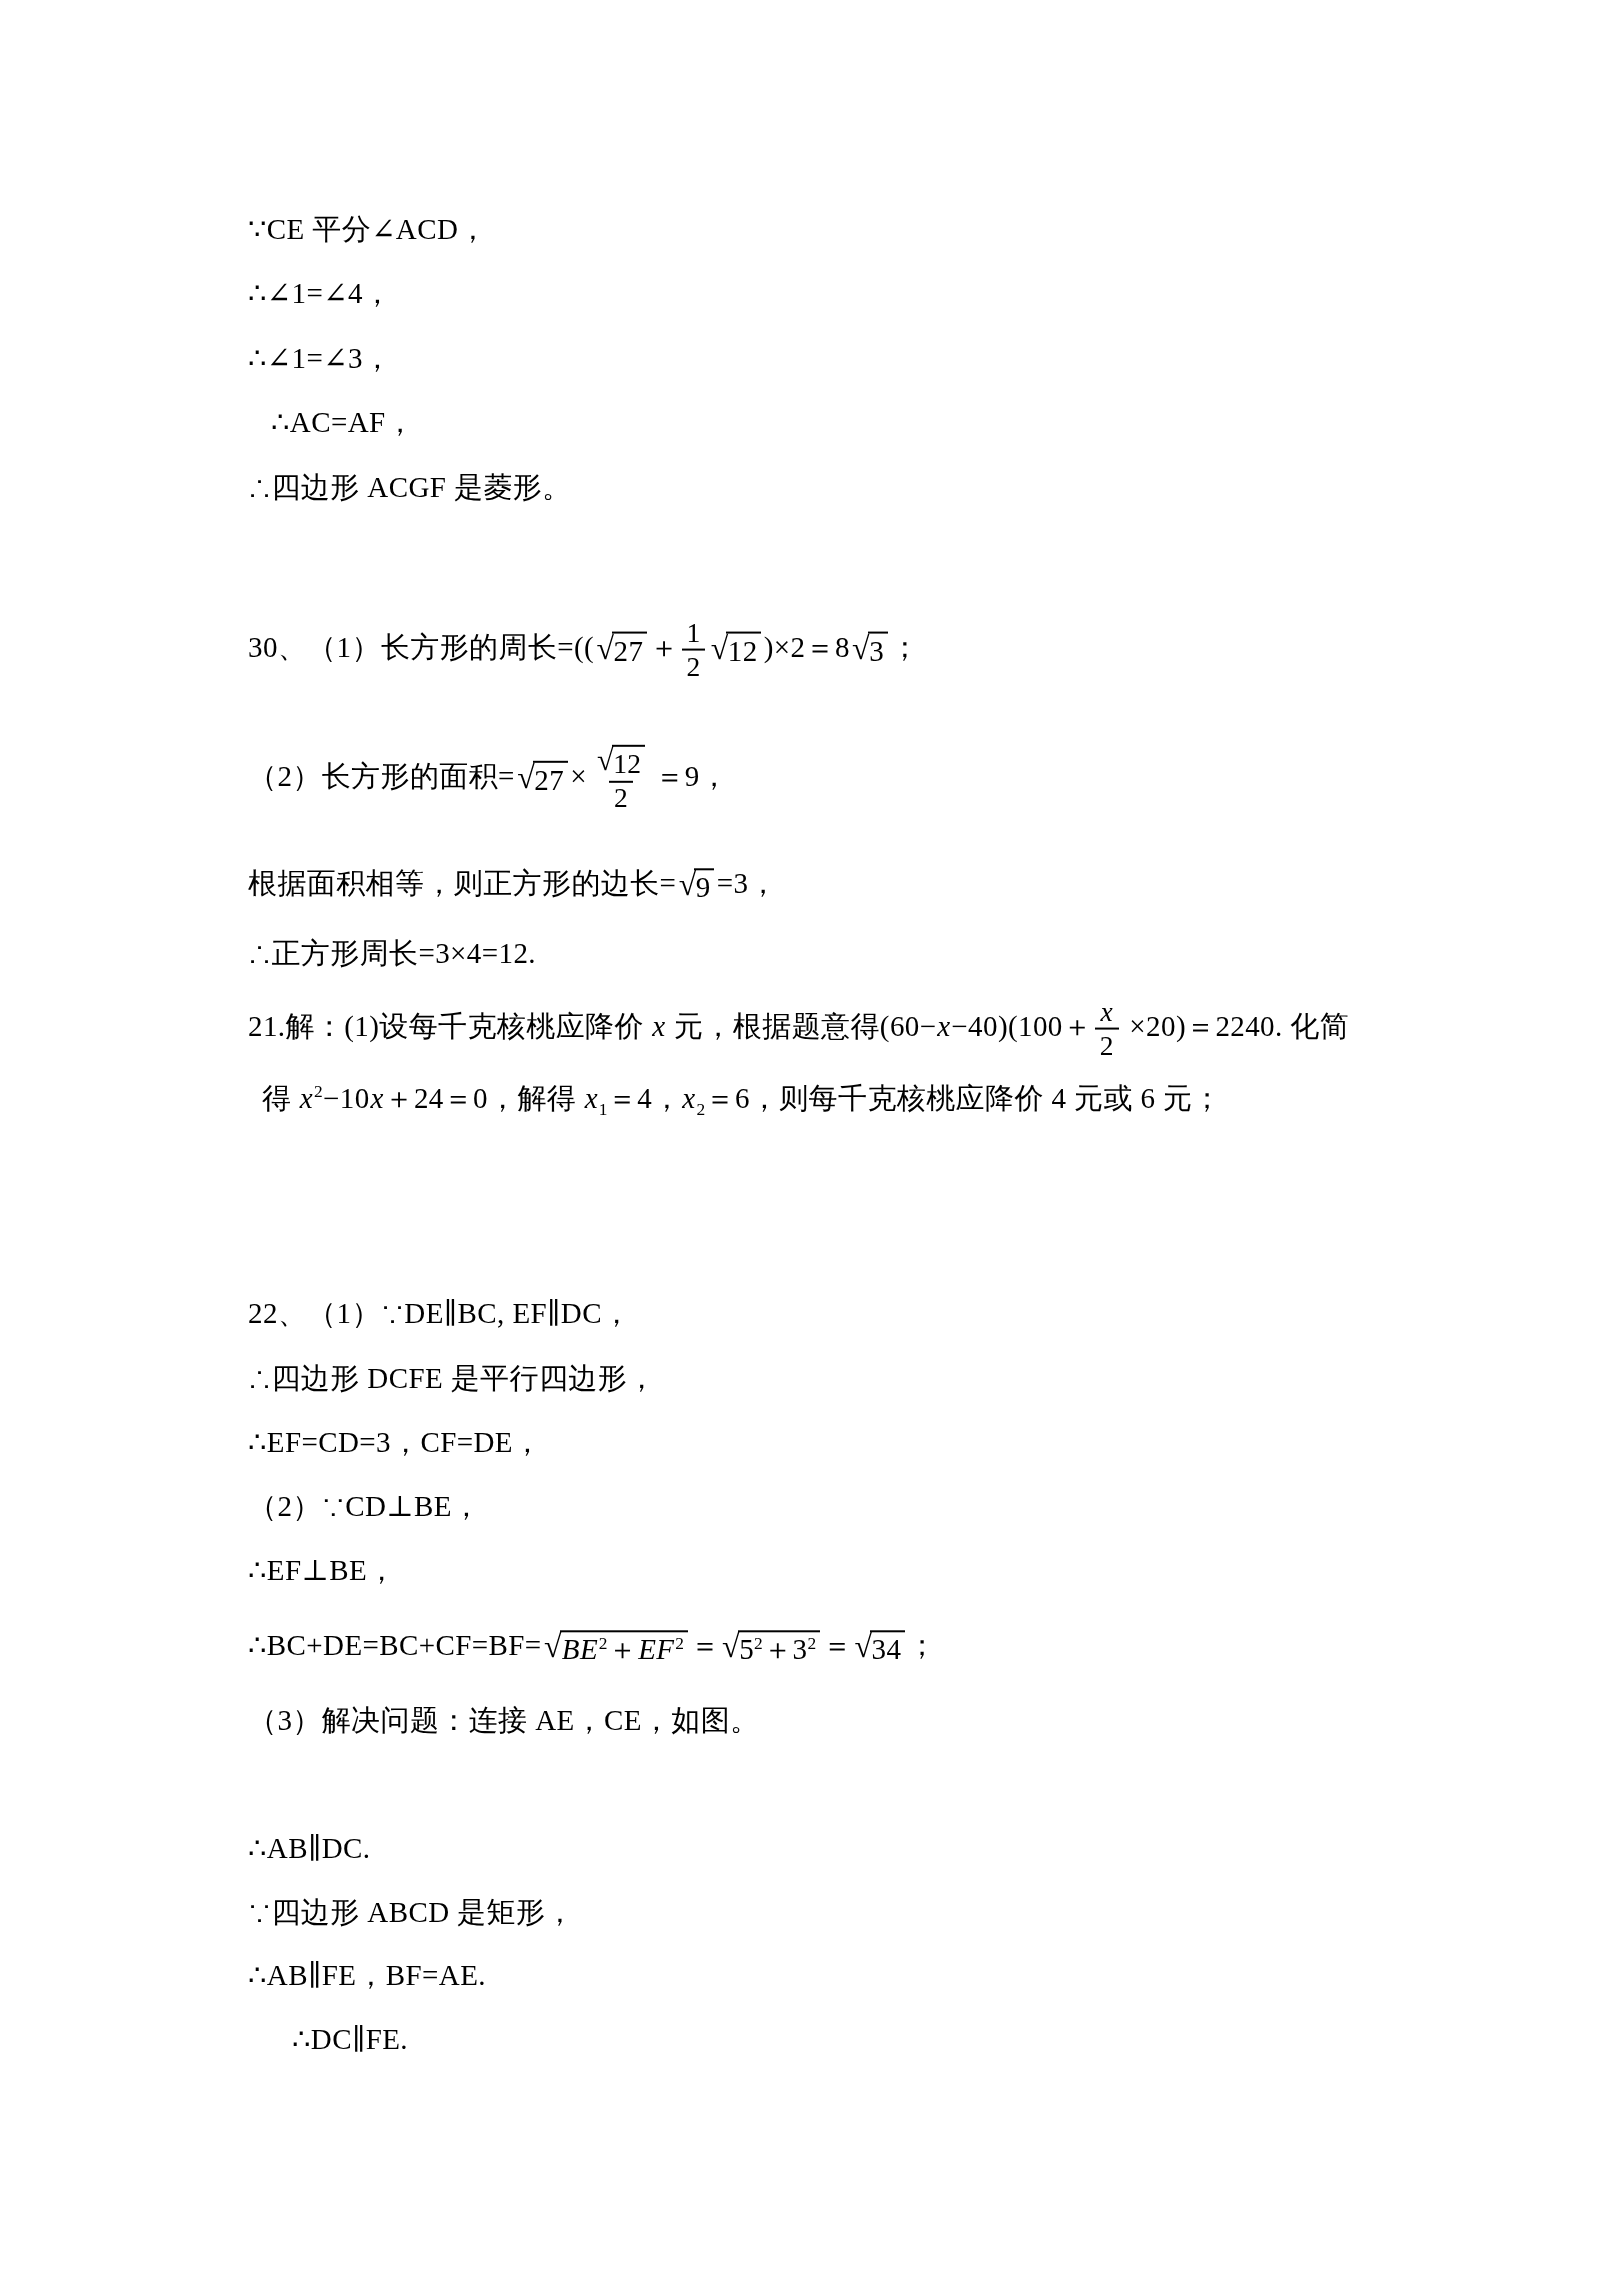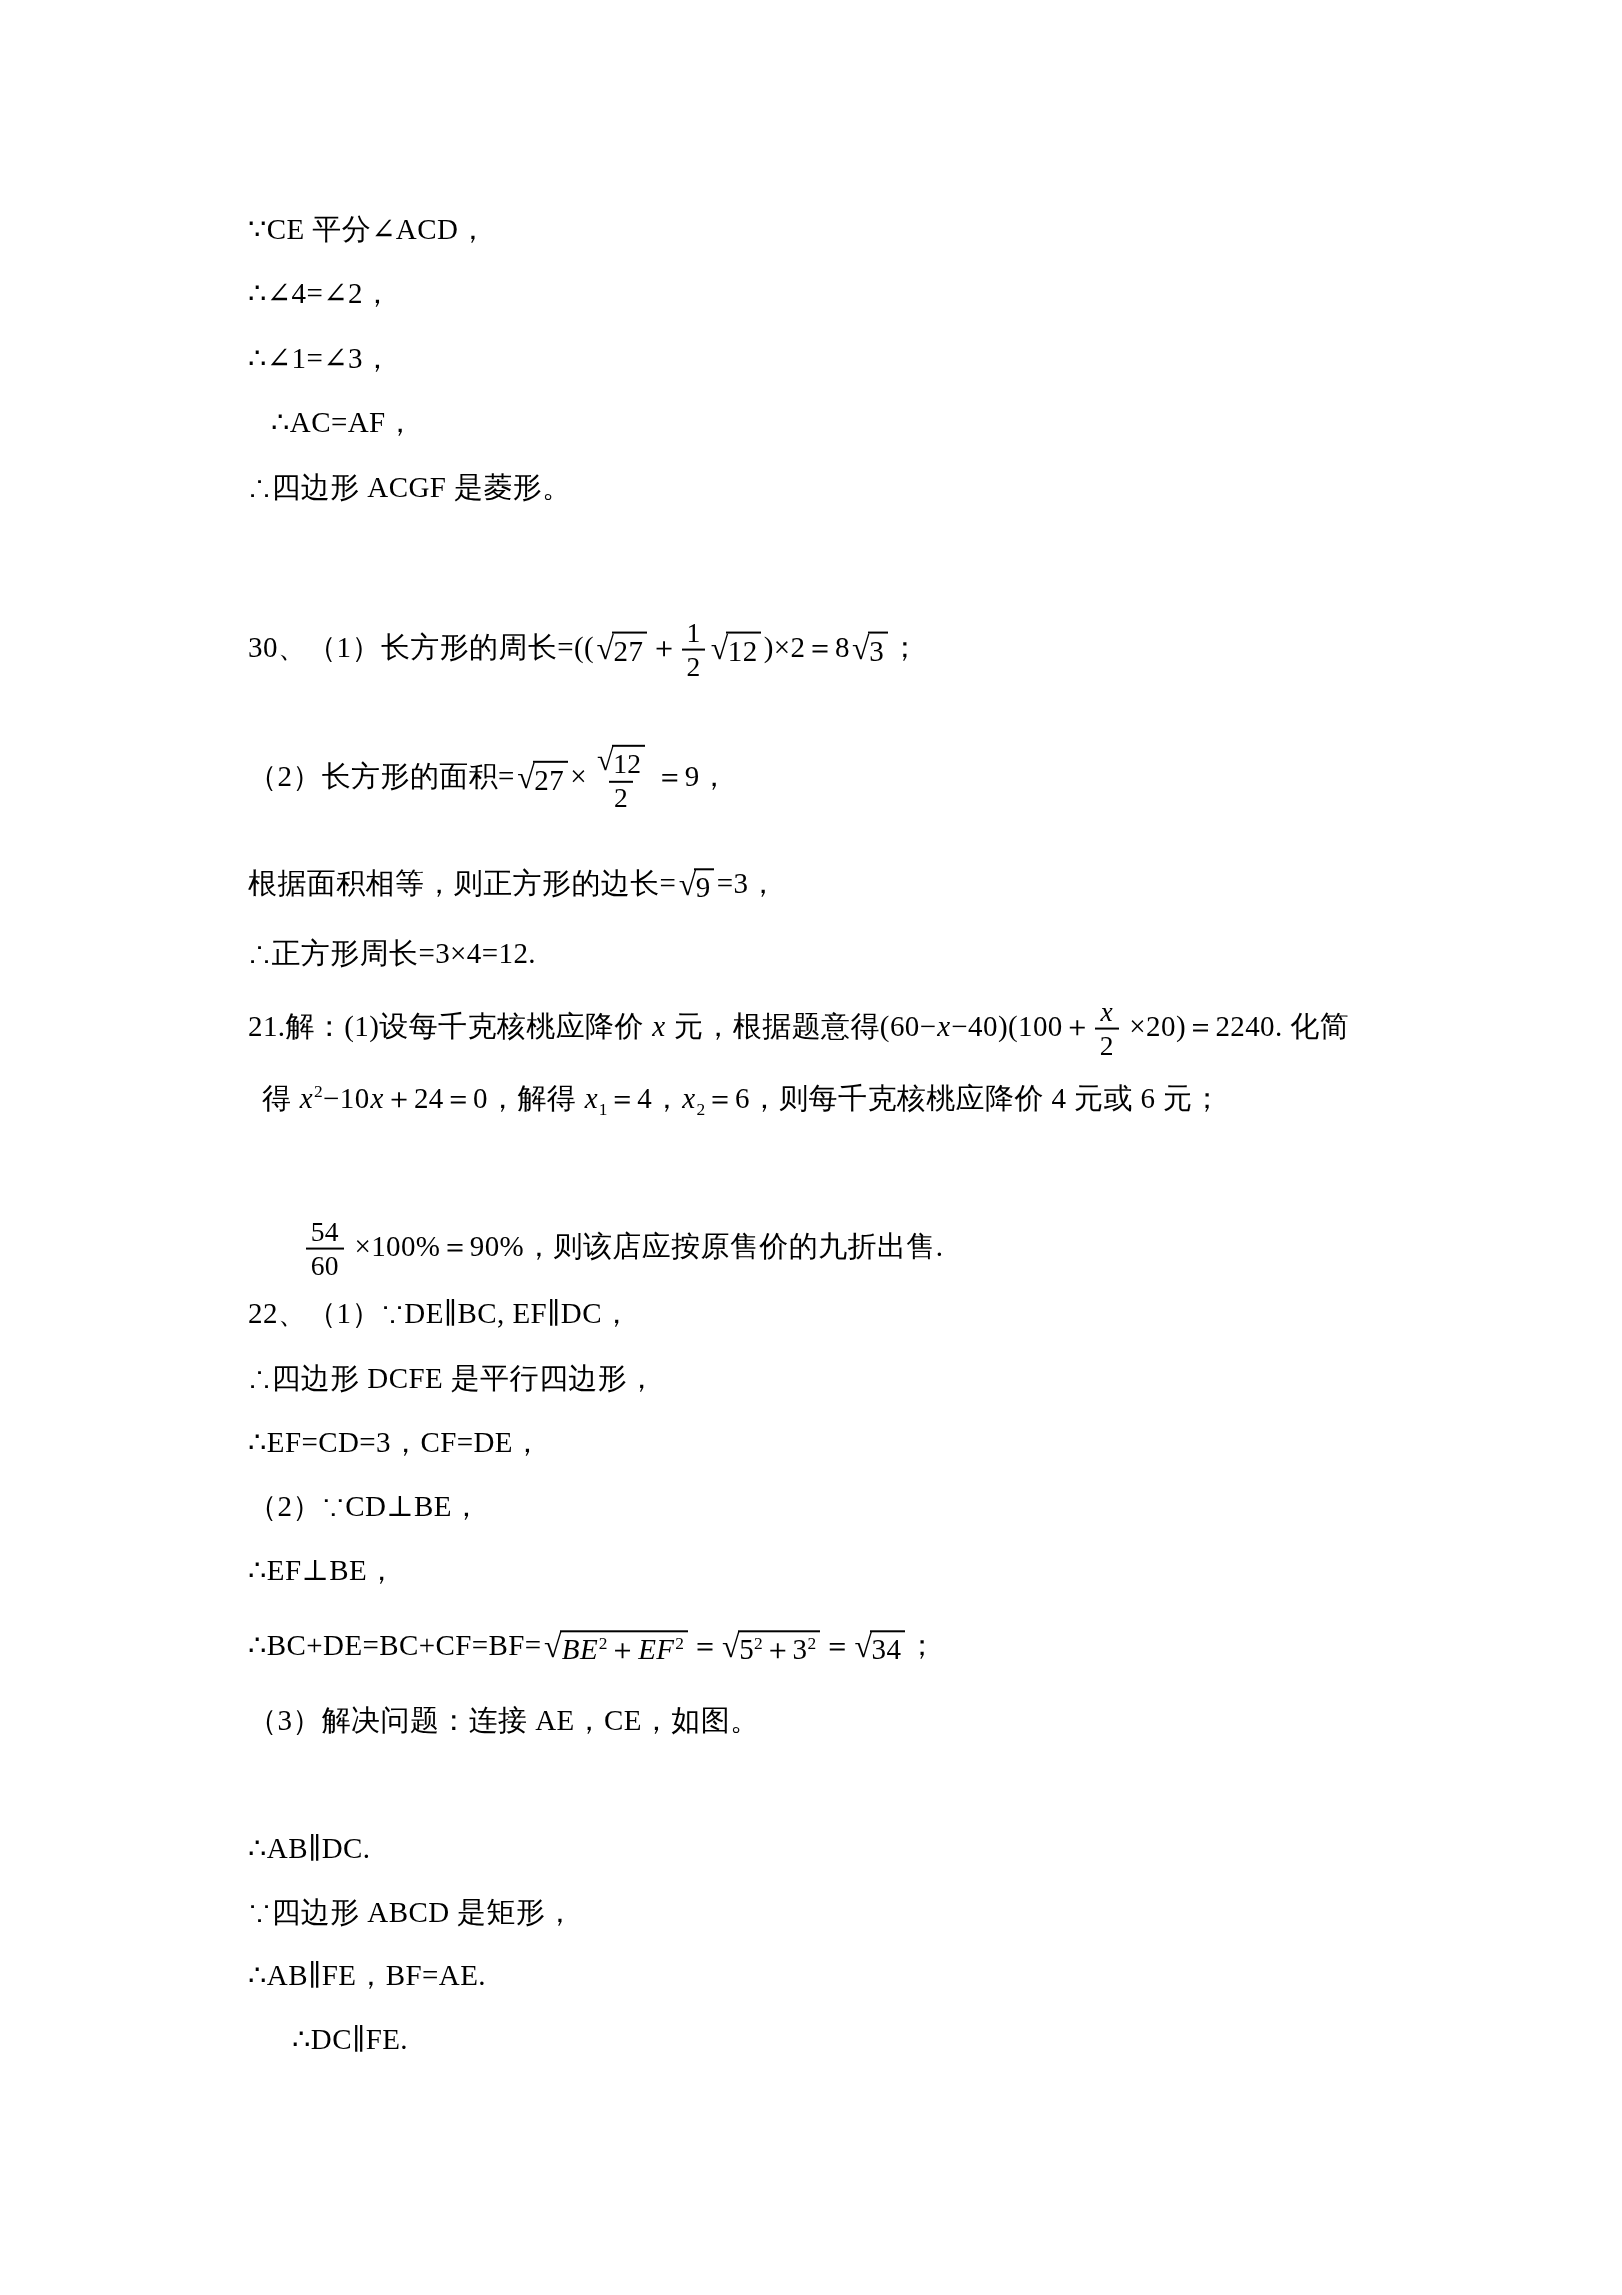--- a/index.html
+++ b/index.html
@@ -54,21 +54,21 @@
     padding:0.8px 3.8px 0 1.5px;
     margin-left:-2.3px;
     line-height:1.15;
   }
 </style>
 </head>
 <body>
 
 <div id="page" class="page" style="background: rgb(255, 255, 255); color: rgb(0, 0, 0);">
     <div class="line" style="top: 229px; left: 248px;"><span class="seg-txt">∵CE 平分∠ACD，</span></div>
-    <div class="line" style="top: 293px; left: 248px;"><span class="seg-txt">∴∠4=∠2，</span></div>
+    <div class="line" style="top: 293px; left: 248px;"><span class="seg-txt">∴∠1=∠4，</span></div>
     <div class="line" style="top: 358px; left: 248px;"><span class="seg-txt">∴∠1=∠3，</span></div>
     <div class="line" style="top: 422px; left: 248px; margin-left: 23px;"><span class="seg-txt">∴AC=AF，</span></div>
     <div class="line" style="top: 487px; left: 248px;"><span class="seg-txt">∴四边形 ACGF 是菱形。</span></div>
     <div class="line" style="top: 650px; left: 248px;"><span class="seg-txt">30、（1）长方形的周长=((</span><span class="sqrt">
         <span class="sqrt-sym">√</span>
         <span class="radicand"><span class="seg-txt">27</span></span>
       </span><span class="seg-txt">＋</span><span class="frac">
         <span class="num"><span class="seg-txt">1</span></span>
         <span class="den"><span class="seg-txt">2</span></span>
       </span><span class="sqrt">
@@ -91,24 +91,20 @@
     <div class="line" style="top: 885px; left: 248px;"><span class="seg-txt">根据面积相等，则正方形的边长=</span><span class="sqrt">
         <span class="sqrt-sym">√</span>
         <span class="radicand"><span class="seg-txt">9</span></span>
       </span><span class="seg-txt">=3，</span></div>
     <div class="line" style="top: 953px; left: 248px;"><span class="seg-txt">∴正方形周长=3×4=12.</span></div>
     <div class="line" style="top: 1029px; left: 248px;"><span class="seg-txt">21.解：(1)设每千克核桃应降价 </span><span class="seg-var">x</span><span class="seg-txt"> 元，根据题意得(60−</span><span class="seg-var">x</span><span class="seg-txt">−40)(100＋</span><span class="frac">
         <span class="num"><span class="seg-var">x</span></span>
         <span class="den"><span class="seg-txt">2</span></span>
       </span><span class="seg-txt"> ×20)＝2240. 化简</span></div>
     <div class="line" style="top: 1099px; left: 262px;"><span class="seg-txt">得 </span><span class="seg-var">x</span><span class="seg-sup">2</span><span class="seg-txt">−10</span><span class="seg-var">x</span><span class="seg-txt">＋24＝0，解得 </span><span class="seg-var">x</span><span class="seg-sub">1</span><span class="seg-txt">＝4，</span><span class="seg-var">x</span><span class="seg-sub">2</span><span class="seg-txt">＝6，则每千克核桃应降价 4 元或 6 元；</span></div>
-    <div class="line" style="top: 1249px; left: 303px;"><span class="frac">
-        <span class="num"><span class="seg-txt">54</span></span>
-        <span class="den"><span class="seg-txt">60</span></span>
-      </span><span class="seg-txt"> ×100%＝90%，则该店应按原售价的九折出售.</span></div>
     <div class="line" style="top: 1313px; left: 248px;"><span class="seg-txt">22、（1）∵DE∥BC, EF∥DC，</span></div>
     <div class="line" style="top: 1378px; left: 248px;"><span class="seg-txt">∴四边形 DCFE 是平行四边形，</span></div>
     <div class="line" style="top: 1442px; left: 248px;"><span class="seg-txt">∴EF=CD=3，CF=DE，</span></div>
     <div class="line" style="top: 1506px; left: 248px;"><span class="seg-txt">（2）∵CD⊥BE，</span></div>
     <div class="line" style="top: 1570px; left: 248px;"><span class="seg-txt">∴EF⊥BE，</span></div>
     <div class="line" style="top: 1647px; left: 248px;"><span class="seg-txt">∴BC+DE=BC+CF=BF=</span><span class="sqrt">
         <span class="sqrt-sym">√</span>
         <span class="radicand"><span class="seg-var">BE</span><span class="seg-sup">2</span><span class="seg-txt">＋</span><span class="seg-var">EF</span><span class="seg-sup">2</span></span>
       </span><span class="seg-txt">＝</span><span class="sqrt">
         <span class="sqrt-sym">√</span>

